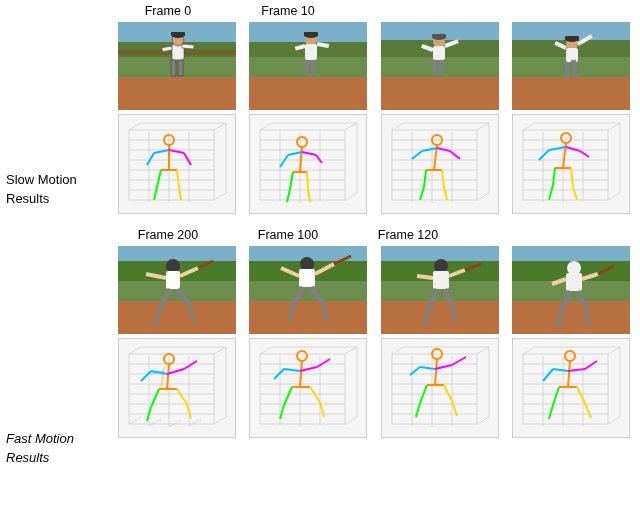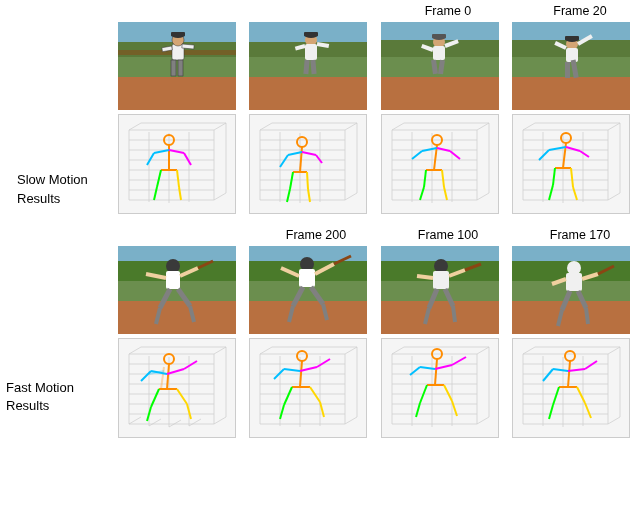--- a/index.html
+++ b/index.html
@@ -27,25 +27,24 @@
       flex: 1;
       display: flex;
       flex-direction: column;
     }
     .section {
       display: flex;
       flex-direction: column;
     }
     .frame-headers {
       display: flex;
-      justify-content: flex-end;
+      justify-content: flex-start;
       padding: 4px 0 2px 0;
       font-size: 12.5px;
       text-align: center;
-      gap: 12px;
     }
     .frame-header {
       width: 120px;
       text-align: center;
       font-size: 12.5px;
     }
     .images-row {
       display: flex;
       justify-content: space-around;
       gap: 2px;
@@ -76,39 +75,39 @@
     .section-divider {
       height: 8px;
     }
   </style>
 </head>
 <body>
 
 <div class="main-container">
 
   <div class="label-column">
-    <div style="height: 50%; display: flex; align-items: center; padding-top: 120px; padding-left: 2px; margin-left: 11px;">
+    <div style="height: 50%; display: flex; align-items: center; padding-top: 120px; padding-left: 2px;">
       <div style="font-size:13px; line-height:1.4;">
         Slow Motion<br>Results
       </div>
     </div>
-    <div style="height: 50%; display: flex; align-items: flex-start; padding-top: 120px; padding-left: 2px;">
+    <div style="height: 50%; display: flex; align-items: center; padding-top: 120px; padding-left: 2px; font-style: italic;">
       <div style="font-size:13px; line-height:1.4;">
         Fast Motion<br>Results
       </div>
     </div>
   </div>
 
   <div class="content-column">
 
     <div class="section">
 
       <div class="frame-headers">
         <div class="frame-header">Frame 0</div>
-        <div class="frame-header">Frame 20</div>
+        <div class="frame-header">Frame 10</div>
       </div>
 
       <div class="images-row">
 
         <div class="image-cell">
           <svg width="118" height="88" viewBox="0 0 118 88">
 
             <rect x="0" y="0" width="118" height="30" fill="#7ab0c8"></rect>
 
             <rect x="0" y="20" width="118" height="15" fill="#5a7a3a"></rect>
@@ -360,21 +359,21 @@
       </div>
     </div>
 
     <div class="section-divider"></div>
 
     <div class="section">
 
       <div class="frame-headers">
         <div class="frame-header">Frame 200</div>
         <div class="frame-header">Frame 100</div>
-        <div class="frame-header">Frame 170</div>
+        <div class="frame-header">Frame 120</div>
       </div>
 
       <div class="images-row">
 
         <div class="image-cell">
           <svg width="118" height="88" viewBox="0 0 118 88">
             <rect x="0" y="0" width="118" height="25" fill="#7ab0c8"></rect>
             <rect x="0" y="15" width="118" height="20" fill="#4a7a2a"></rect>
             <rect x="0" y="35" width="118" height="20" fill="#6B8E4E"></rect>
             <rect x="0" y="55" width="118" height="33" fill="#b87040"></rect>

